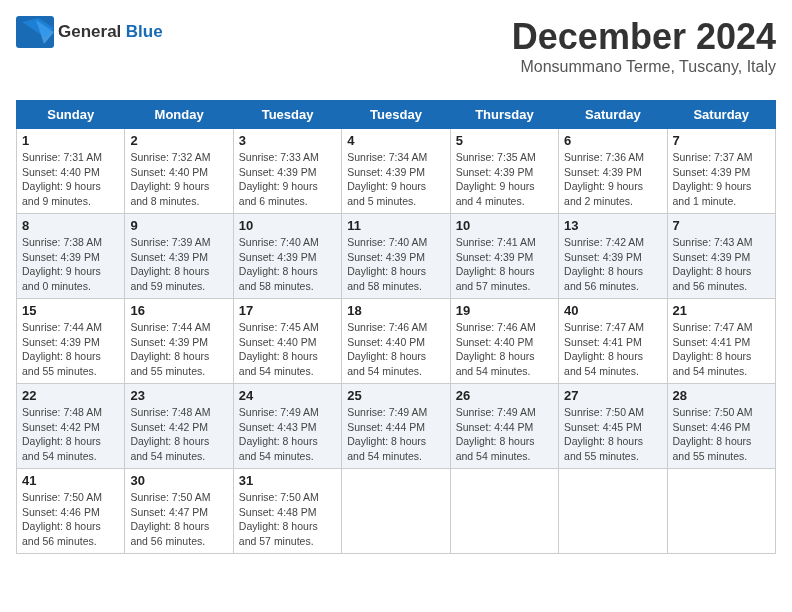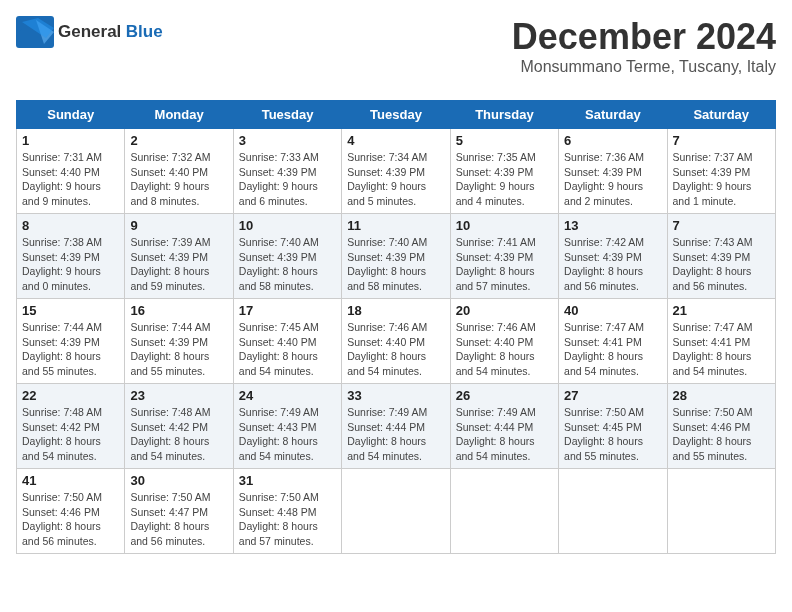--- a/index.html
+++ b/index.html
@@ -259,21 +259,21 @@
       </td>
         <td>
         <span class="day-number">18</span>
         <div class="day-detail">
           Sunrise: 7:46 AM<br>
           Sunset: 4:40 PM<br>
           Daylight: 8 hours and 54 minutes.
         </div>
       </td>
         <td>
-        <span class="day-number">20</span>
+        <span class="day-number">19</span>
         <div class="day-detail">
           Sunrise: 7:46 AM<br>
           Sunset: 4:40 PM<br>
           Daylight: 8 hours and 54 minutes.
         </div>
       </td>
         <td>
         <span class="day-number">40</span>
         <div class="day-detail">
           Sunrise: 7:47 AM<br>
@@ -309,21 +309,21 @@
       </td>
         <td>
         <span class="day-number">24</span>
         <div class="day-detail">
           Sunrise: 7:49 AM<br>
           Sunset: 4:43 PM<br>
           Daylight: 8 hours and 54 minutes.
         </div>
       </td>
         <td>
-        <span class="day-number">33</span>
+        <span class="day-number">25</span>
         <div class="day-detail">
           Sunrise: 7:49 AM<br>
           Sunset: 4:44 PM<br>
           Daylight: 8 hours and 54 minutes.
         </div>
       </td>
         <td>
         <span class="day-number">26</span>
         <div class="day-detail">
           Sunrise: 7:49 AM<br>

